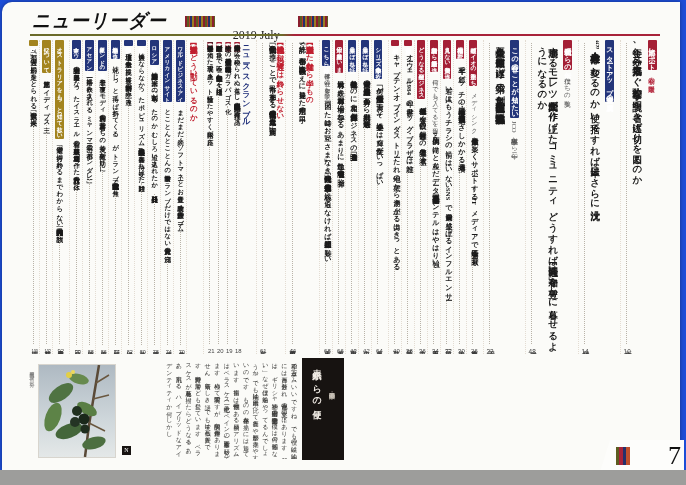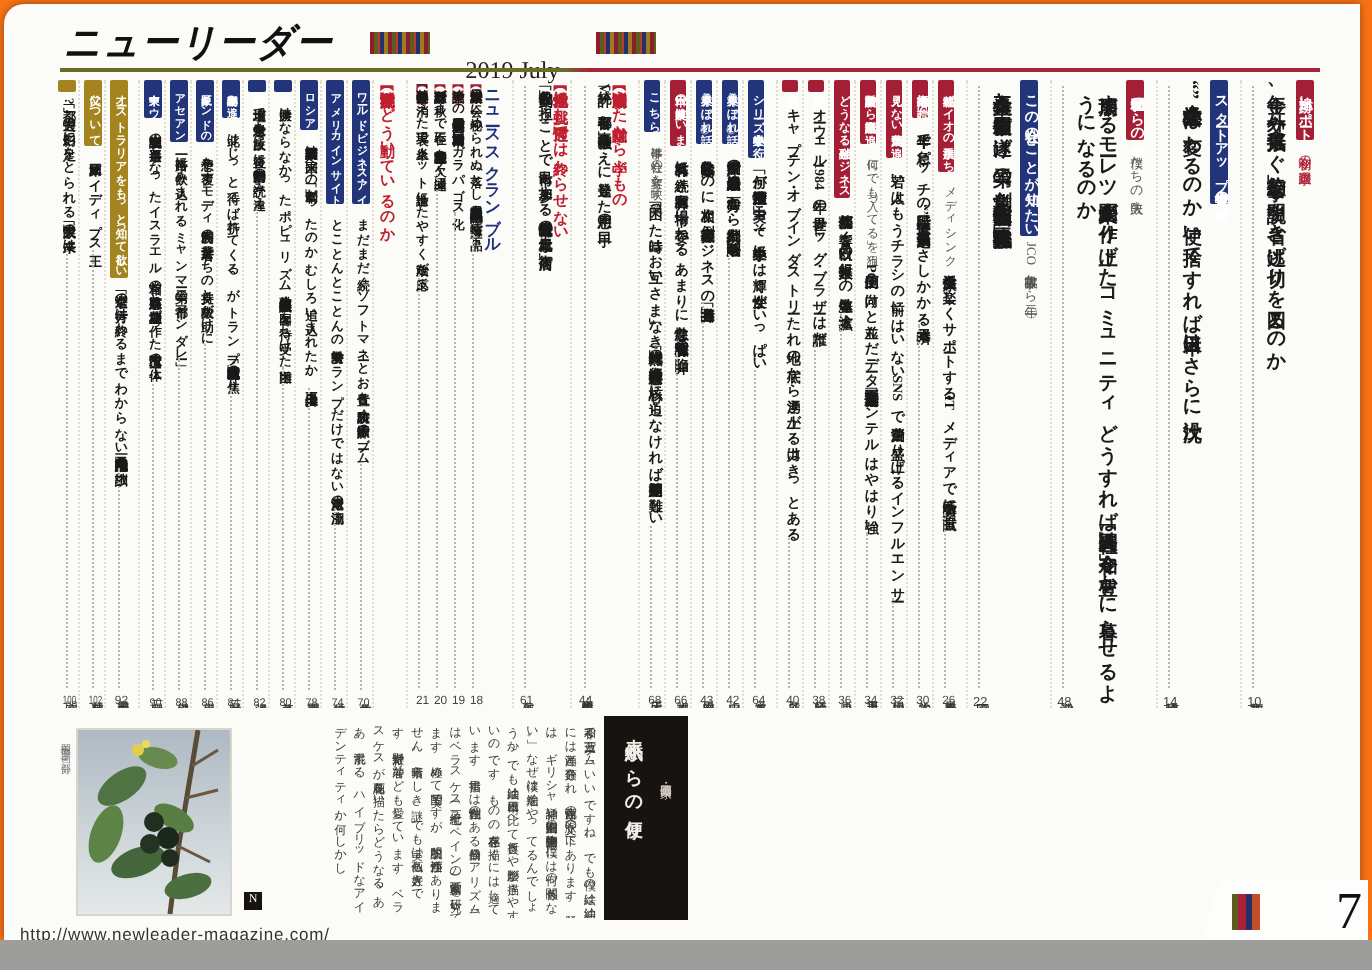--- a/index.html
+++ b/index.html
@@ -1,16 +1,16 @@
 <!DOCTYPE html>
 <html lang="ja"><head>
 <meta charset="utf-8">
 <style>
   html,body{margin:0;padding:0;background:#9d9d9b;font-family:"Liberation Serif","DejaVu Serif",serif;}
-  .stage{position:relative;width:686px;height:485px;background:#f97316;overflow:hidden;}
+  .stage{position:relative;width:686px;height:485px;background:#1d4ed8;overflow:hidden;}
   .page{position:absolute;left:2px;top:2px;width:678px;height:468px;background:#fbfbf8;border-radius:10px 0 0 0;box-shadow:0 0 4px rgba(0,0,0,.4);} 
   
   .hdr{position:absolute;left:30px;top:7px;right:20px;height:24px;display:flex;align-items:center;gap:18px;}
   .logo{font-size:18px;font-weight:bold;font-style:italic;letter-spacing:1px;color:#111;transform:scaleY(1.05);}
   .stripe{height:11px;width:30px;background:repeating-linear-gradient(90deg,#8a1e2e 0 2px,#5d5d20 2px 4px,#b73d2c 4px 5px,#25306b 5px 7px,#9b7d22 7px 9px);}
   .date{font-size:12px;color:#222;margin-top:28px;}
   .rule{position:absolute;left:28px;top:32px;width:630px;height:2px;background:linear-gradient(90deg,#6b6b2a 0 40%,#a8233a 42% 100%);}
   
   .toc{position:absolute;left:26px;top:38px;width:634px;height:314px;writing-mode:vertical-rl;line-height:1.14;overflow:hidden;color:#1a1a1a;}
   .sec{margin-left:4px;}
@@ -362,21 +362,20 @@
         <ellipse cx="55" cy="78" rx="12" ry="6" fill="#4c6f40" transform="rotate(-15 55 78)"></ellipse>
         <circle cx="38" cy="46" r="5" fill="#20301f"></circle>
           <circle cx="45" cy="54" r="5.5" fill="#1a281a"></circle>
         <circle cx="36" cy="57" r="5" fill="#243424"></circle>
           <circle cx="46" cy="64" r="4.5" fill="#1f2d1e"></circle>
         <circle cx="30" cy="10" r="3" fill="#e3cf45"></circle>
           <circle cx="34" cy="7" r="2" fill="#ecd95a"></circle>
       </svg>
     </div>
 
-    <div class="url">http://www.newleader-magazine.com/</div>
 
     <div class="pgbox">
       <span class="stripe"></span>
       <span class="pgdate">
         <span class="y">2019</span>
         <span class="m">July</span>
       </span>
       <span class="bignum">7</span>
     </div>
 

